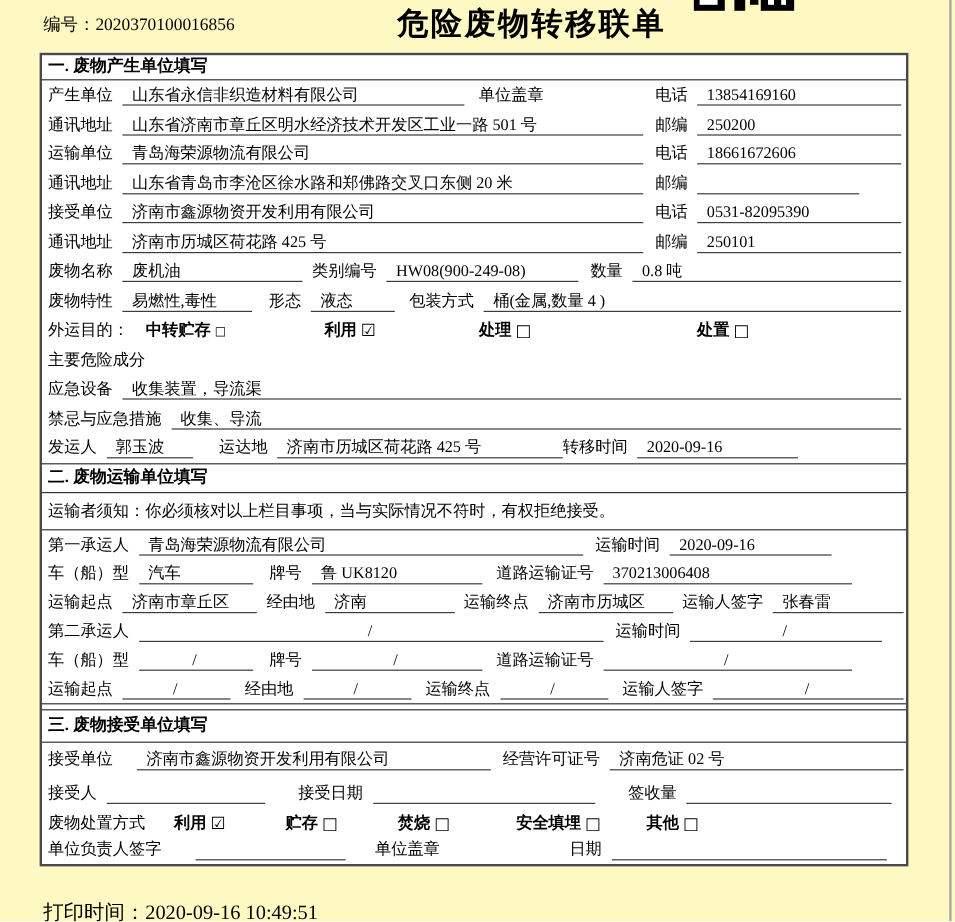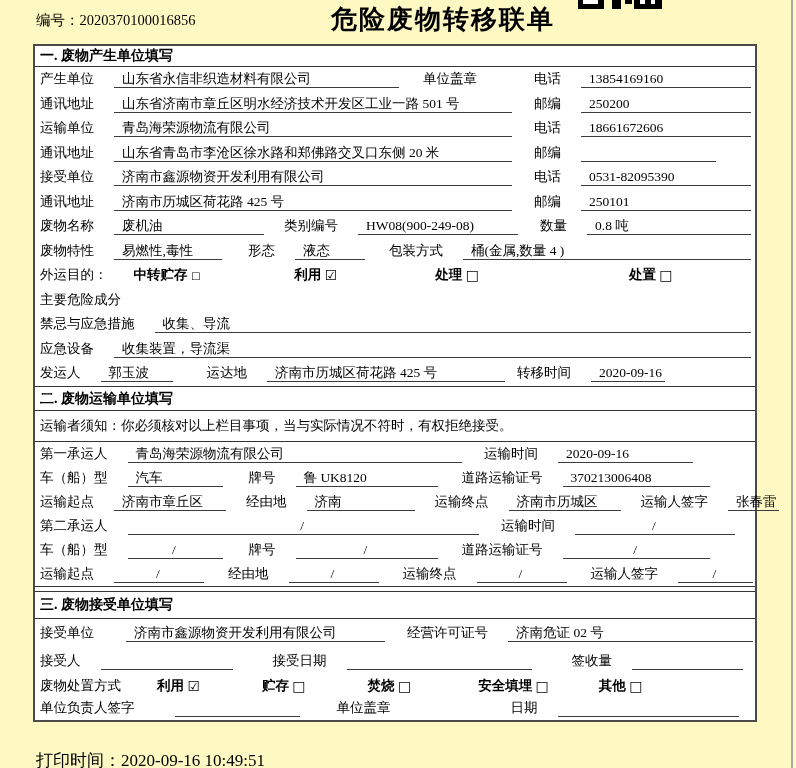--- a/index.html
+++ b/index.html
@@ -10,21 +10,21 @@
          font-weight:bold;letter-spacing:2px;}
   .qr{position:absolute;left:578px;top:0;}
   .edge-line{position:absolute;left:791px;top:0;width:2px;height:768px;background:#a8a8a8;}
   .form-table{position:absolute;left:33px;top:44px;width:724px;box-sizing:border-box;
               border:2px solid #4a4a4a;background:#fff;}
   .sec-h{height:20px;line-height:19px;font-weight:bold;font-size:14px;padding-left:5px;
          border-bottom:1px solid #333;}
   .sec-h2{border-top:1px solid #333;height:23px;line-height:23px;}
   .notice{height:30px;line-height:30px;padding-left:5px;border-bottom:1px solid #333;white-space:nowrap;}
   .split-gap{height:4px;border-top:1px solid #333;border-bottom:1px solid #333;}
-  .r{display:flex;align-items:center;padding-left:5px;padding-right:0;gap:12px;}
+  .r{display:flex;align-items:center;padding-left:5px;padding-right:0;}
   .s1 .r{height:24.5px;}
   .s2 .r{height:24px;}
   .s3 .r1,.s3 .r2{height:28px;}
   .s3 .r3{height:22px;}
   .s3 .r4{height:23px;}
   .lb{white-space:nowrap;margin-right:8px;flex:0 0 auto;}
   .val{display:inline-block;flex:0 0 auto;height:18px;line-height:17px;white-space:nowrap;
        border-bottom:1px solid #3c3c3c;padding:0 2px 0 8px;box-sizing:border-box;overflow:visible;}
   .fx{flex:1 1 auto;}
   .cb{white-space:nowrap;flex:0 0 auto;font-weight:bold;}
@@ -141,27 +141,27 @@
           <span>处置</span>
           <span class="cb-box">□</span>
         </span>
       </div>
 
       <div class="r">
         <span class="lb">主要危险成分</span>
       </div>
 
       <div class="r">
+        <span class="lb">应急设备</span>
+        <span class="val fx" style="margin-right:4px">收集装置，导流渠</span>
+      </div>
+
+      <div class="r">
         <span class="lb">禁忌与应急措施</span>
         <span class="val fx" style="margin-right:4px">收集、导流</span>
-      </div>
-
-      <div class="r">
-        <span class="lb">应急设备</span>
-        <span class="val fx" style="margin-right:4px">收集装置，导流渠</span>
       </div>
 
       <div class="r">
         <span class="lb">发运人</span>
         <span class="val" style="width:72px">郭玉波</span>
         <span class="lb" style="margin-left:22px">运达地</span>
         <span class="val" style="width:238px">济南市历城区荷花路 425 号</span>
         <span class="lb" style="margin-left:0">转移时间</span>
         <span class="val fx" style="margin-right:90px">2020-09-16</span>
       </div>

